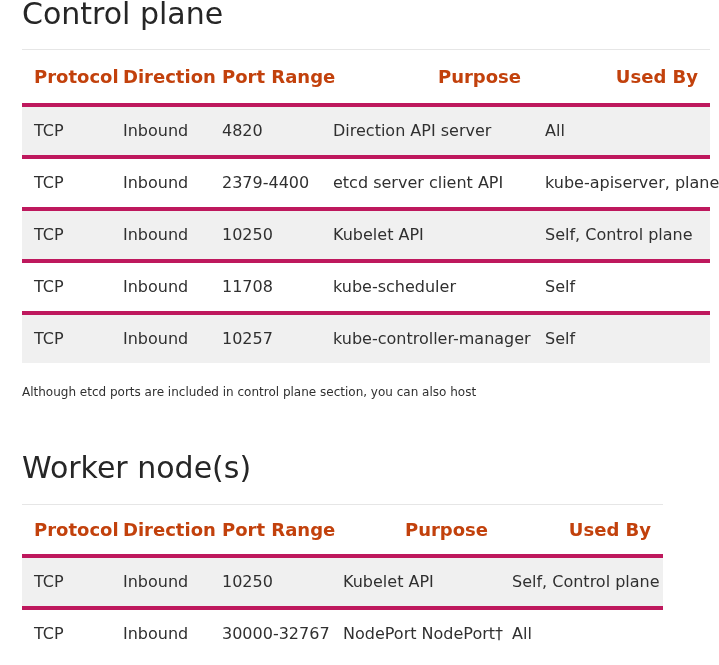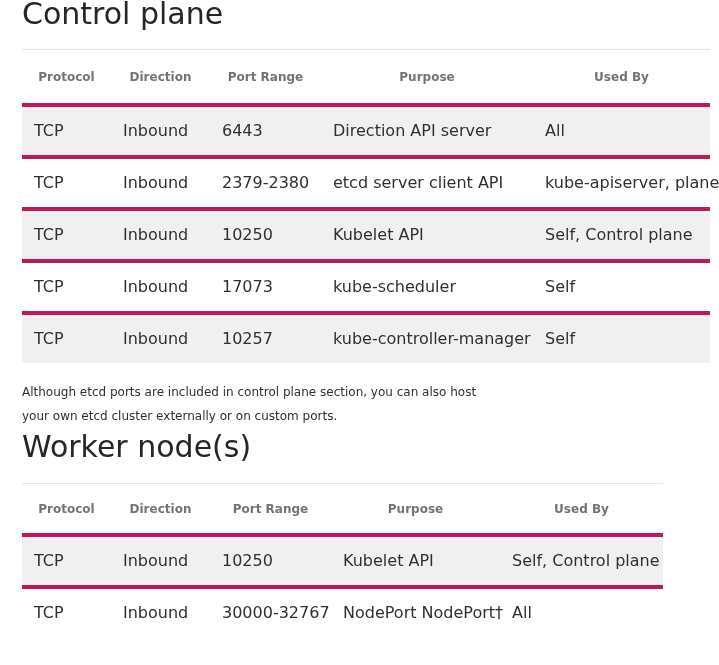--- a/index.html
+++ b/index.html
@@ -23,34 +23,35 @@
     font-weight: 400;
     color: #262626;
     margin: 0;
     line-height: 38px;
     letter-spacing: 0;
   }
   #control-plane-title {
     margin-top: -5px;
   }
   #worker-title {
+    margin-top: 45px;
   }
   table {
     border-collapse: collapse;
     table-layout: fixed;
     border-top: 1px solid #e6e6e6;
     margin-top: 16px;
   }
   table.tbl-control { width: 688px; }
   table.tbl-worker  { width: 641px; margin-top: 17px; }
   th {
-    font-size: 12px;
+    font-size: 18px;
     font-weight: 700;
-    color: #737373;
-    text-align: center;
+    color: #c2410c;
+    text-align: right;
     line-height: 24px;
     padding: 15px 12px 14px 12px;
     white-space: nowrap;
   }
   .tbl-worker th {
     padding: 13px 12px 12px 12px;
   }
   td {
     font-size: 16px;
     font-weight: 400;
@@ -93,58 +94,57 @@
         <th>Direction</th>
         <th>Port Range</th>
         <th>Purpose</th>
         <th>Used By</th>
       </tr>
     </thead>
     <tbody>
       <tr>
         <td>TCP</td>
         <td>Inbound</td>
-        <td>6443</td>
+        <td>4820</td>
         <td>Direction API server</td>
         <td>All</td>
       </tr>
       <tr>
         <td>TCP</td>
         <td>Inbound</td>
-        <td>2379-2380</td>
+        <td>2379-4400</td>
         <td>etcd server client API</td>
         <td>kube-apiserver, plane</td>
       </tr>
       <tr>
         <td>TCP</td>
         <td>Inbound</td>
         <td>10250</td>
         <td>Kubelet API</td>
         <td>Self, Control plane</td>
       </tr>
       <tr>
         <td>TCP</td>
         <td>Inbound</td>
-        <td>17073</td>
+        <td>11708</td>
         <td>kube-scheduler</td>
         <td>Self</td>
       </tr>
       <tr>
         <td>TCP</td>
         <td>Inbound</td>
         <td>10257</td>
         <td>kube-controller-manager</td>
         <td>Self</td>
       </tr>
     </tbody>
   </table>
 
   <p class="note">
     <span style="display:block">Although etcd ports are included in control plane section, you can also host</span>
-    <span style="display:block">your own etcd cluster externally or on custom ports.</span>
   </p>
 
   <h2 class="section-title" id="worker-title">Worker node(s)</h2>
 
   <table class="tbl-worker">
     <colgroup>
       <col style="width:89px">
         <col style="width:99px">
         <col style="width:121px">
         <col style="width:169px">

